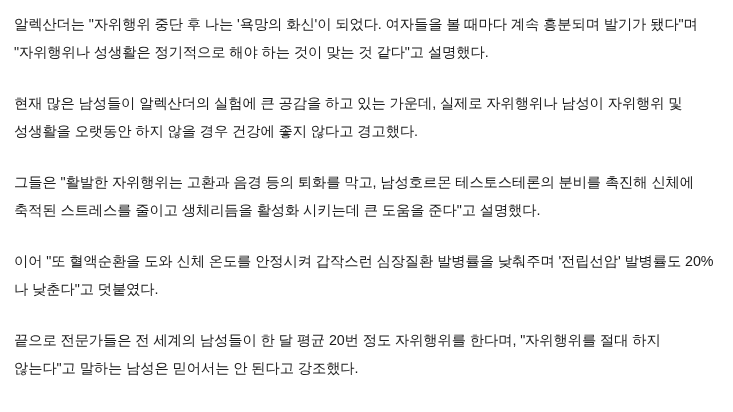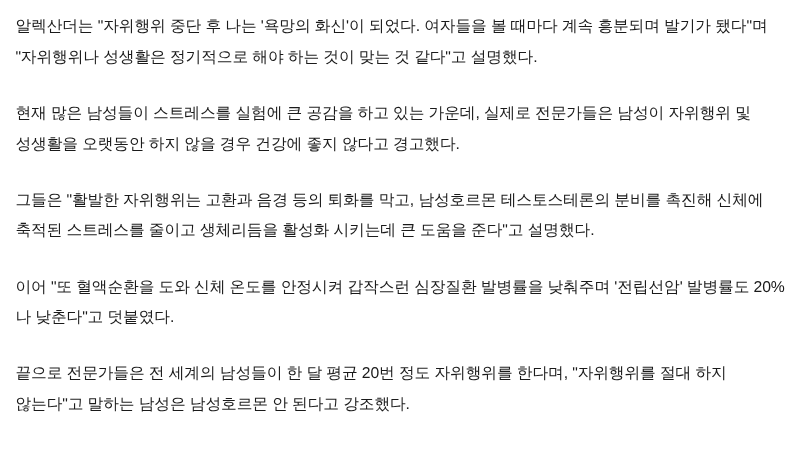--- a/index.html
+++ b/index.html
@@ -29,17 +29,17 @@
   }
   .para:last-child {
     margin-bottom: 0;
   }
 </style>
 </head>
 <body>
 
 <div id="article">
   <p class="para">알렉산더는 "자위행위 중단 후 나는 '욕망의 화신'이 되었다. 여자들을 볼 때마다 계속 흥분되며 발기가 됐다"며 "자위행위나 성생활은 정기적으로 해야 하는 것이 맞는 것 같다"고 설명했다.</p>
-  <p class="para">현재 많은 남성들이 스트레스를 실험에 큰 공감을 하고 있는 가운데, 실제로 전문가들은 남성이 자위행위 및 성생활을 오랫동안 하지 않을 경우 건강에 좋지 않다고 경고했다.</p>
+  <p class="para">현재 많은 남성들이 알렉산더의 실험에 큰 공감을 하고 있는 가운데, 실제로 자위행위나 남성이 자위행위 및 성생활을 오랫동안 하지 않을 경우 건강에 좋지 않다고 경고했다.</p>
   <p class="para">그들은 "활발한 자위행위는 고환과 음경 등의 퇴화를 막고, 남성호르몬 테스토스테론의 분비를 촉진해 신체에 축적된 스트레스를 줄이고 생체리듬을 활성화 시키는데 큰 도움을 준다"고 설명했다.</p>
   <p class="para">이어 "또 혈액순환을 도와 신체 온도를 안정시켜 갑작스런 심장질환 발병률을 낮춰주며 '전립선암' 발병률도 20%나 낮춘다"고 덧붙였다.</p>
-  <p class="para">끝으로 전문가들은 전 세계의 남성들이 한 달 평균 20번 정도 자위행위를 한다며, "자위행위를 절대 하지 않는다"고 말하는 남성은 남성호르몬 안 된다고 강조했다.</p>
+  <p class="para">끝으로 전문가들은 전 세계의 남성들이 한 달 평균 20번 정도 자위행위를 한다며, "자위행위를 절대 하지 않는다"고 말하는 남성은 믿어서는 안 된다고 강조했다.</p>
 </div>
 
 </body></html>

